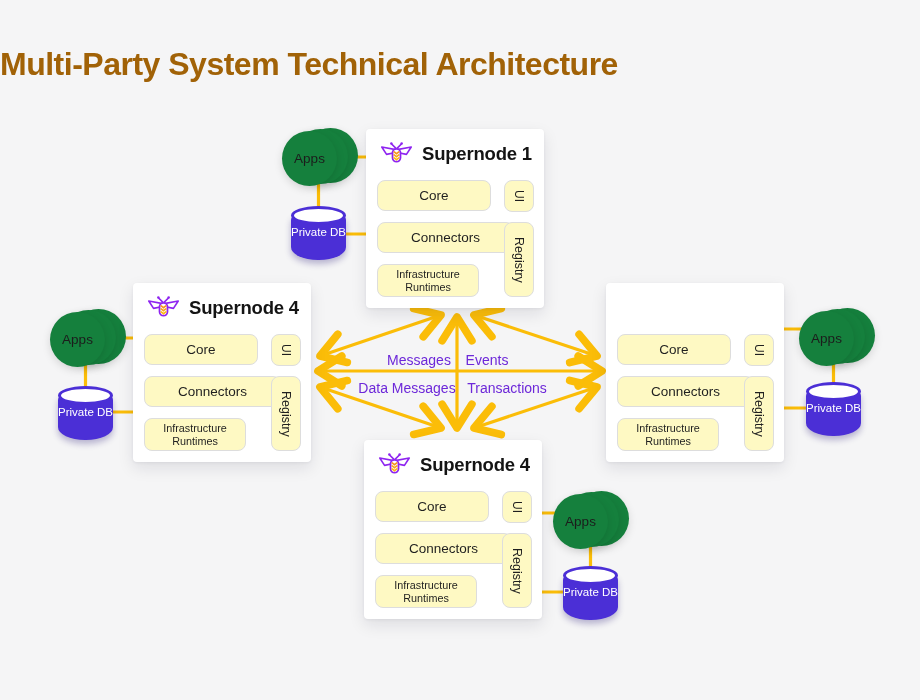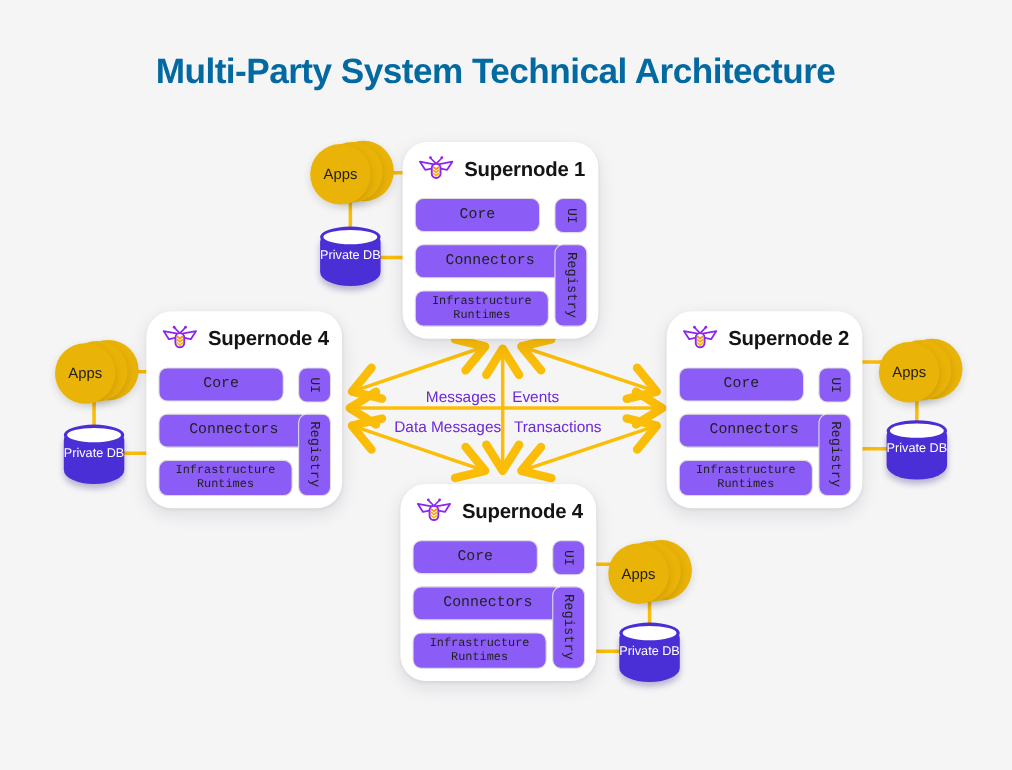--- a/index.html
+++ b/index.html
@@ -3,54 +3,54 @@
 <meta charset="utf-8">
 <style>
   html,body{margin:0;padding:0;}
   body{
     width:920px;height:700px;position:relative;overflow:hidden;
     background:#F5F5F6;
     font-family:"Liberation Sans", sans-serif;
     -webkit-font-smoothing:antialiased;
   }
   .page-title{
-    position:absolute;left:0;top:46px;width:901px;text-align:center;
-    font-size:32px;font-weight:bold;color:#0369a1;letter-spacing:-0.5px;
+    position:absolute;left:0;top:46px;width:901px;text-align:left;
+    font-size:32px;font-weight:bold;color:#a16207;letter-spacing:-0.5px;
   }
   
   svg.lines{position:absolute;left:0;top:0;z-index:1;}
   
   .card{
-    position:absolute;width:178px;height:179px;background:#fff;border-radius:23px;
+    position:absolute;width:178px;height:179px;background:#fff;border-radius:4px;
     box-shadow:0 6px 16px rgba(20,20,45,.10), 0 1px 3px rgba(20,20,45,.06);z-index:3;
   }
   .card.p1{left:366px;top:129px}
   .card.p2{left:606px;top:283px}
   .card.p3{left:364px;top:440px}
   .card.p4{left:133px;top:283px}
   .card-header{position:absolute;left:14px;top:11px;display:flex;align-items:center;gap:9px;}
   .bee{width:33px;height:28px;flex:0 0 auto;}
   .card-title{font-size:18.5px;font-weight:bold;color:#141414;letter-spacing:-0.2px;white-space:nowrap;}
   .module{
-    position:absolute;background:#8b5cf6;border:1.3px solid #DDDDDD;border-radius:8px;
-    display:flex;align-items:center;justify-content:center;color:#1f1f1f;box-sizing:border-box;font-family:Liberation Mono, monospace;
+    position:absolute;background:#fef9c3;border:1.3px solid #DDDDDD;border-radius:8px;
+    display:flex;align-items:center;justify-content:center;color:#1f1f1f;box-sizing:border-box;
   }
   .m-core {left:11px;top:51px;width:114px;height:31px;font-size:13.5px;}
   .m-conn {left:11px;top:93px;width:137px;height:31px;font-size:13.5px;}
-  .m-infra{left:11px;top:135px;width:122px;height:33px;font-size:10.8px;text-align:center;line-height:1.2;padding:2px 8px;}
+  .m-infra{left:11px;top:135px;width:102px;height:33px;font-size:10.8px;text-align:center;line-height:1.2;padding:2px 8px;}
   .m-ui   {left:138px;top:51px;width:30px;height:32px;writing-mode:vertical-rl;font-size:12px;}
   .m-reg  {left:138px;top:93px;width:30px;height:75px;writing-mode:vertical-rl;font-size:12.5px;}
   
   .apps{position:absolute;width:78px;height:62px;z-index:2;}
   .apps.p1{left:282px;top:128px}
   .apps.p2{left:799px;top:308px}
   .apps.p3{left:553px;top:491px}
   .apps.p4{left:50px;top:309px}
   .circle{
-    position:absolute;width:55px;height:55px;border-radius:50%;background:#eab308;
+    position:absolute;width:55px;height:55px;border-radius:50%;background:#15803d;
     box-shadow:0 3px 8px rgba(0,0,0,.13);
   }
   .c-back{left:21px;top:0;}
   .c-mid {left:11px;top:1px;}
   .c-front{left:0;top:3px;display:flex;align-items:center;justify-content:center;
     font-size:13.5px;color:#1c1c1c;}
   
   .db{position:absolute;width:55px;height:54px;z-index:2;padding-left:12px;}
   .db.p1{left:291px;top:206px}
   .db.p2{left:806px;top:382px}
@@ -188,38 +188,20 @@
     <span class="card-title">Supernode 1</span>
   </div>
   <div class="module m-core">Core</div>
   <div class="module m-conn">Connectors</div>
   <div class="module m-infra">Infrastructure Runtimes</div>
   <div class="module m-ui">UI</div>
   <div class="module m-reg">Registry</div>
 </div>
 
 <div class="card p2">
-  <div class="card-header">
-    <svg class="bee" viewBox="0 0 44 38">
-      <g stroke="#8E24F0" stroke-linejoin="round" stroke-linecap="round" fill="none">
-        <circle cx="15" cy="4.6" r="1.7" fill="#8E24F0" stroke="none"></circle>
-        <circle cx="29" cy="4.6" r="1.7" fill="#8E24F0" stroke="none"></circle>
-        <path d="M15.5 5.6 L21 11 M28.5 5.6 L23 11" stroke-width="2"></path>
-        <path d="M21 13 L2 9.5 L8.5 19.5 L21 17 Z" fill="#fff" stroke-width="2.2"></path>
-        <path d="M23 13 L42 9.5 L35.5 19.5 L23 17 Z" fill="#fff" stroke-width="2.2"></path>
-        <rect x="16.6" y="12" width="10.8" height="17.5" rx="5.4" fill="#fff" stroke-width="2.4"></rect>
-      </g>
-      <g fill="none" stroke-linecap="round" stroke-width="2.3">
-        <path d="M18.8 16.2 L22 18.6 L25.2 16.2" stroke="#F7941D"></path>
-        <path d="M18.8 20.2 L22 22.6 L25.2 20.2" stroke="#FAA61A"></path>
-        <path d="M18.8 24.2 L22 26.6 L25.2 24.2" stroke="#FDB813"></path>
-      </g>
-    </svg>
-    <span class="card-title">Supernode 2</span>
-  </div>
   <div class="module m-core">Core</div>
   <div class="module m-conn">Connectors</div>
   <div class="module m-infra">Infrastructure Runtimes</div>
   <div class="module m-ui">UI</div>
   <div class="module m-reg">Registry</div>
 </div>
 
 <div class="card p3">
   <div class="card-header">
     <svg class="bee" viewBox="0 0 44 38">

